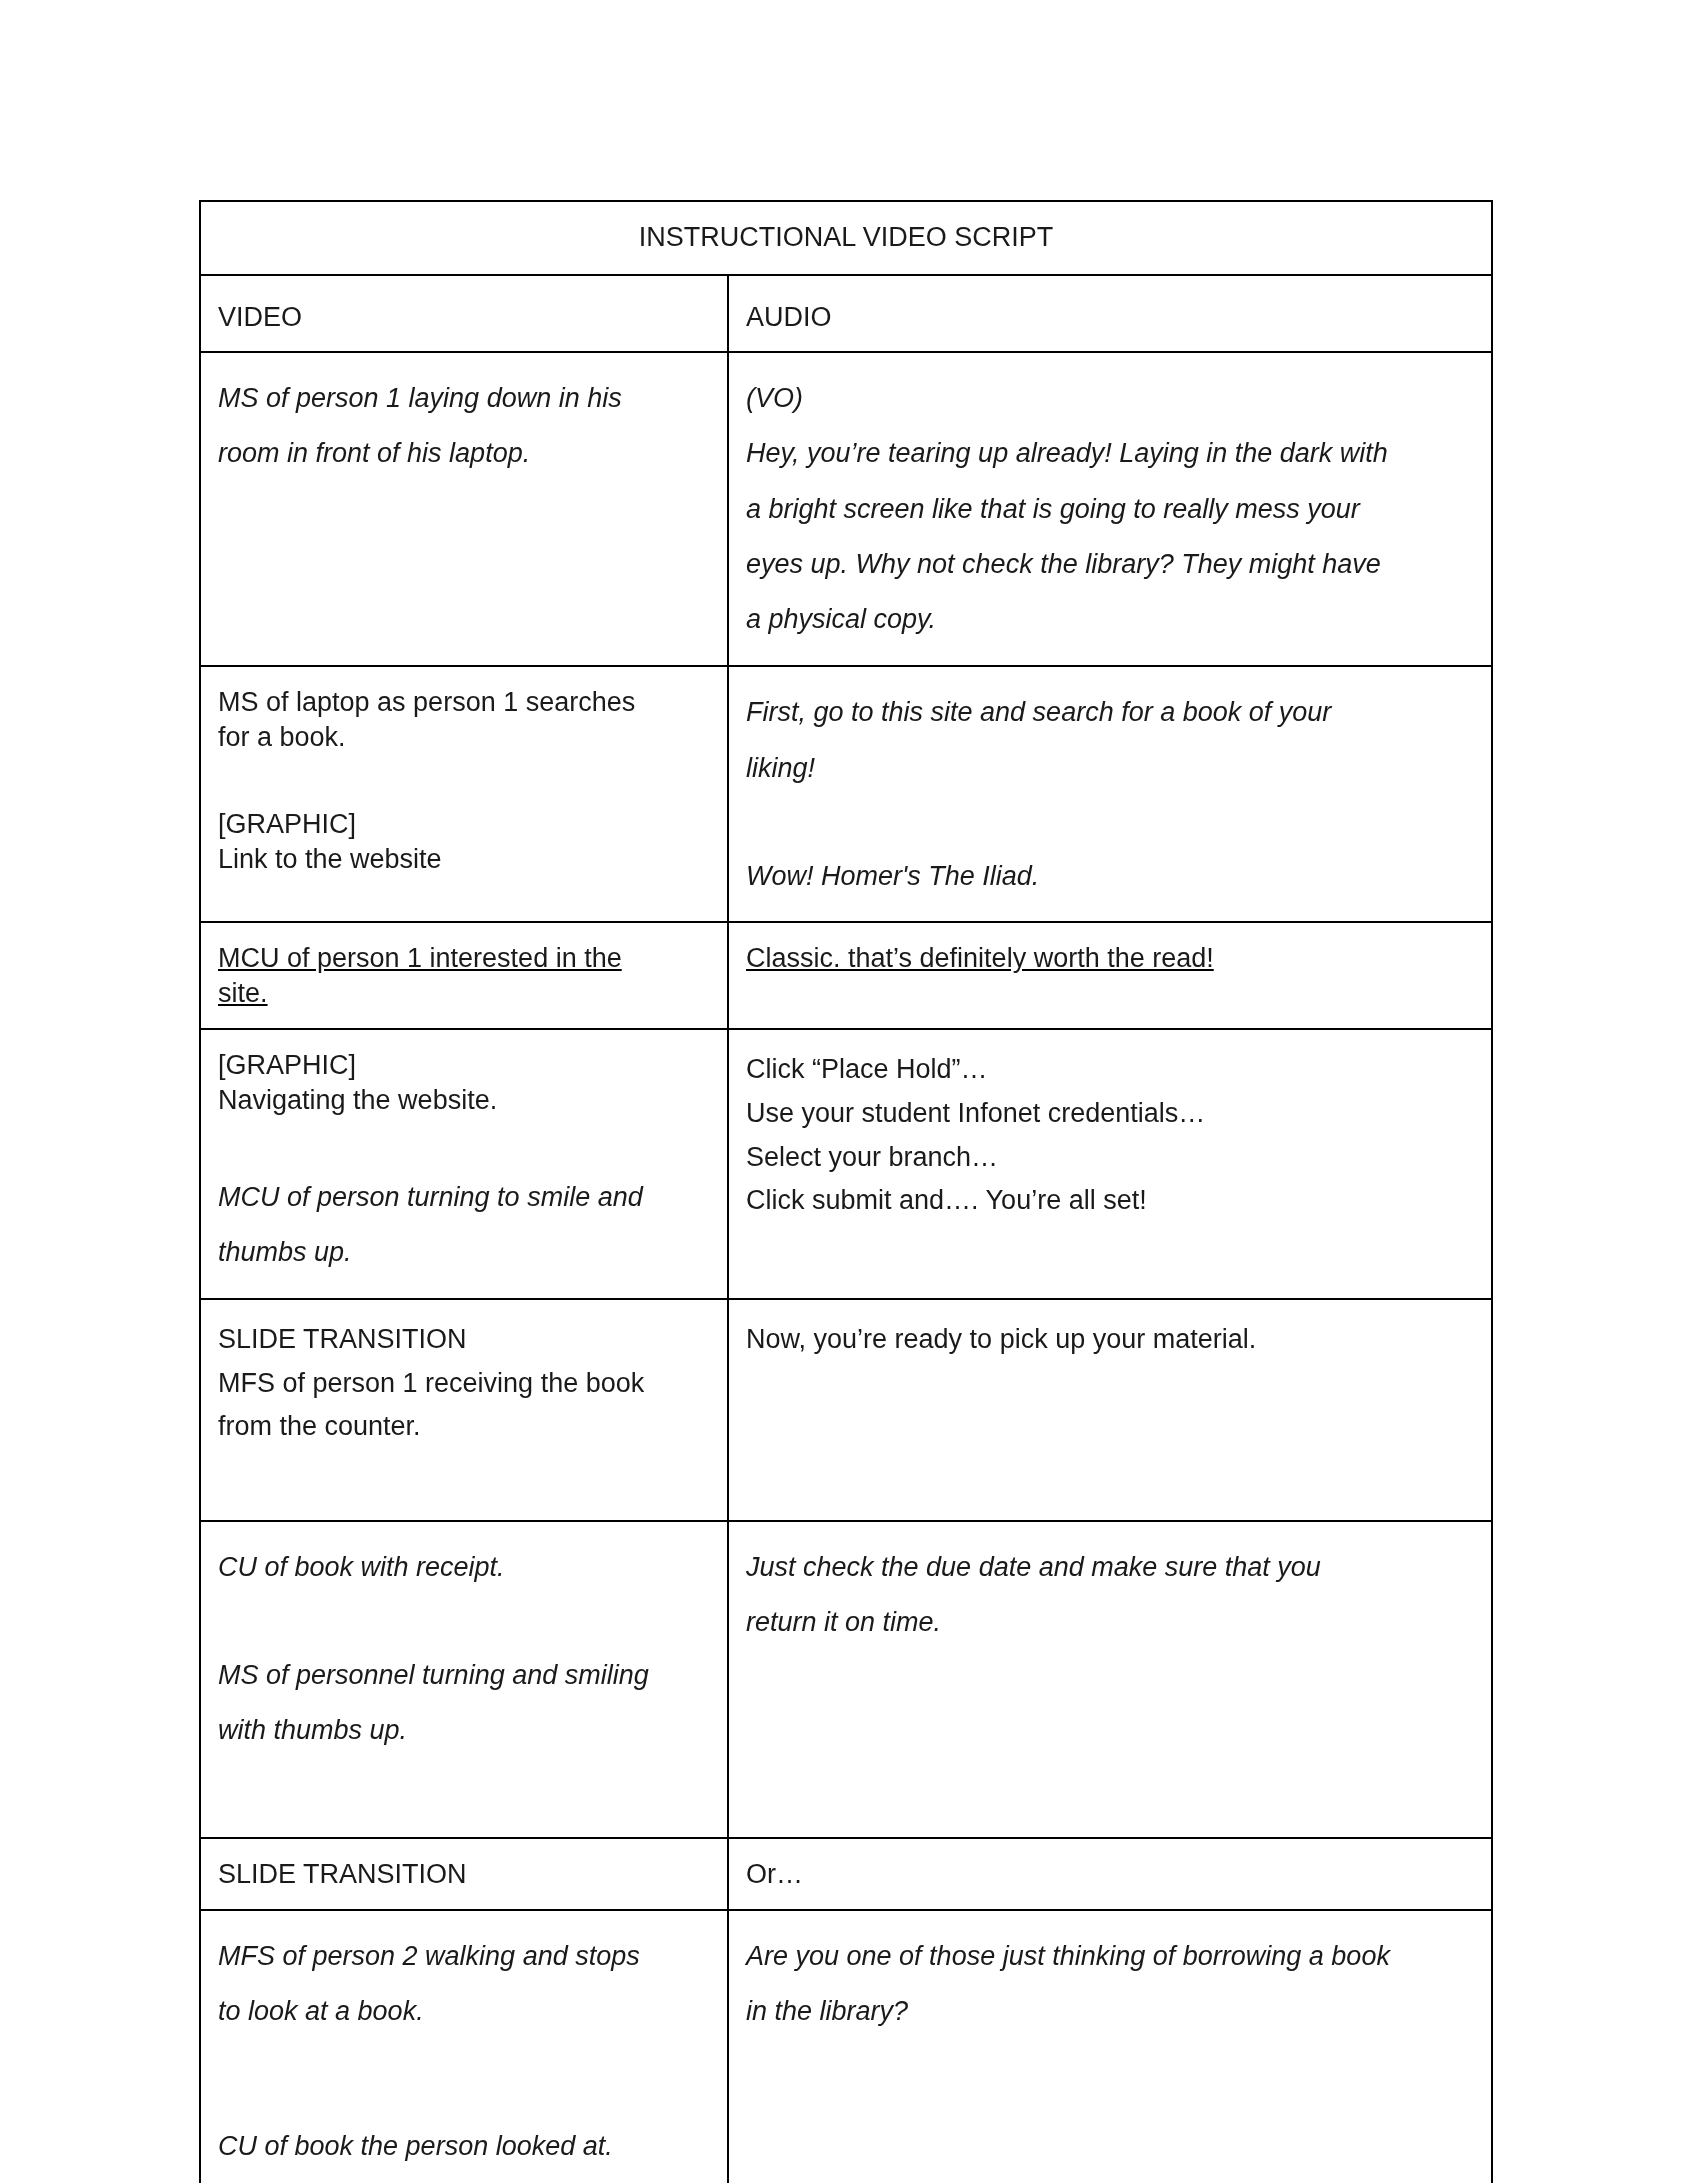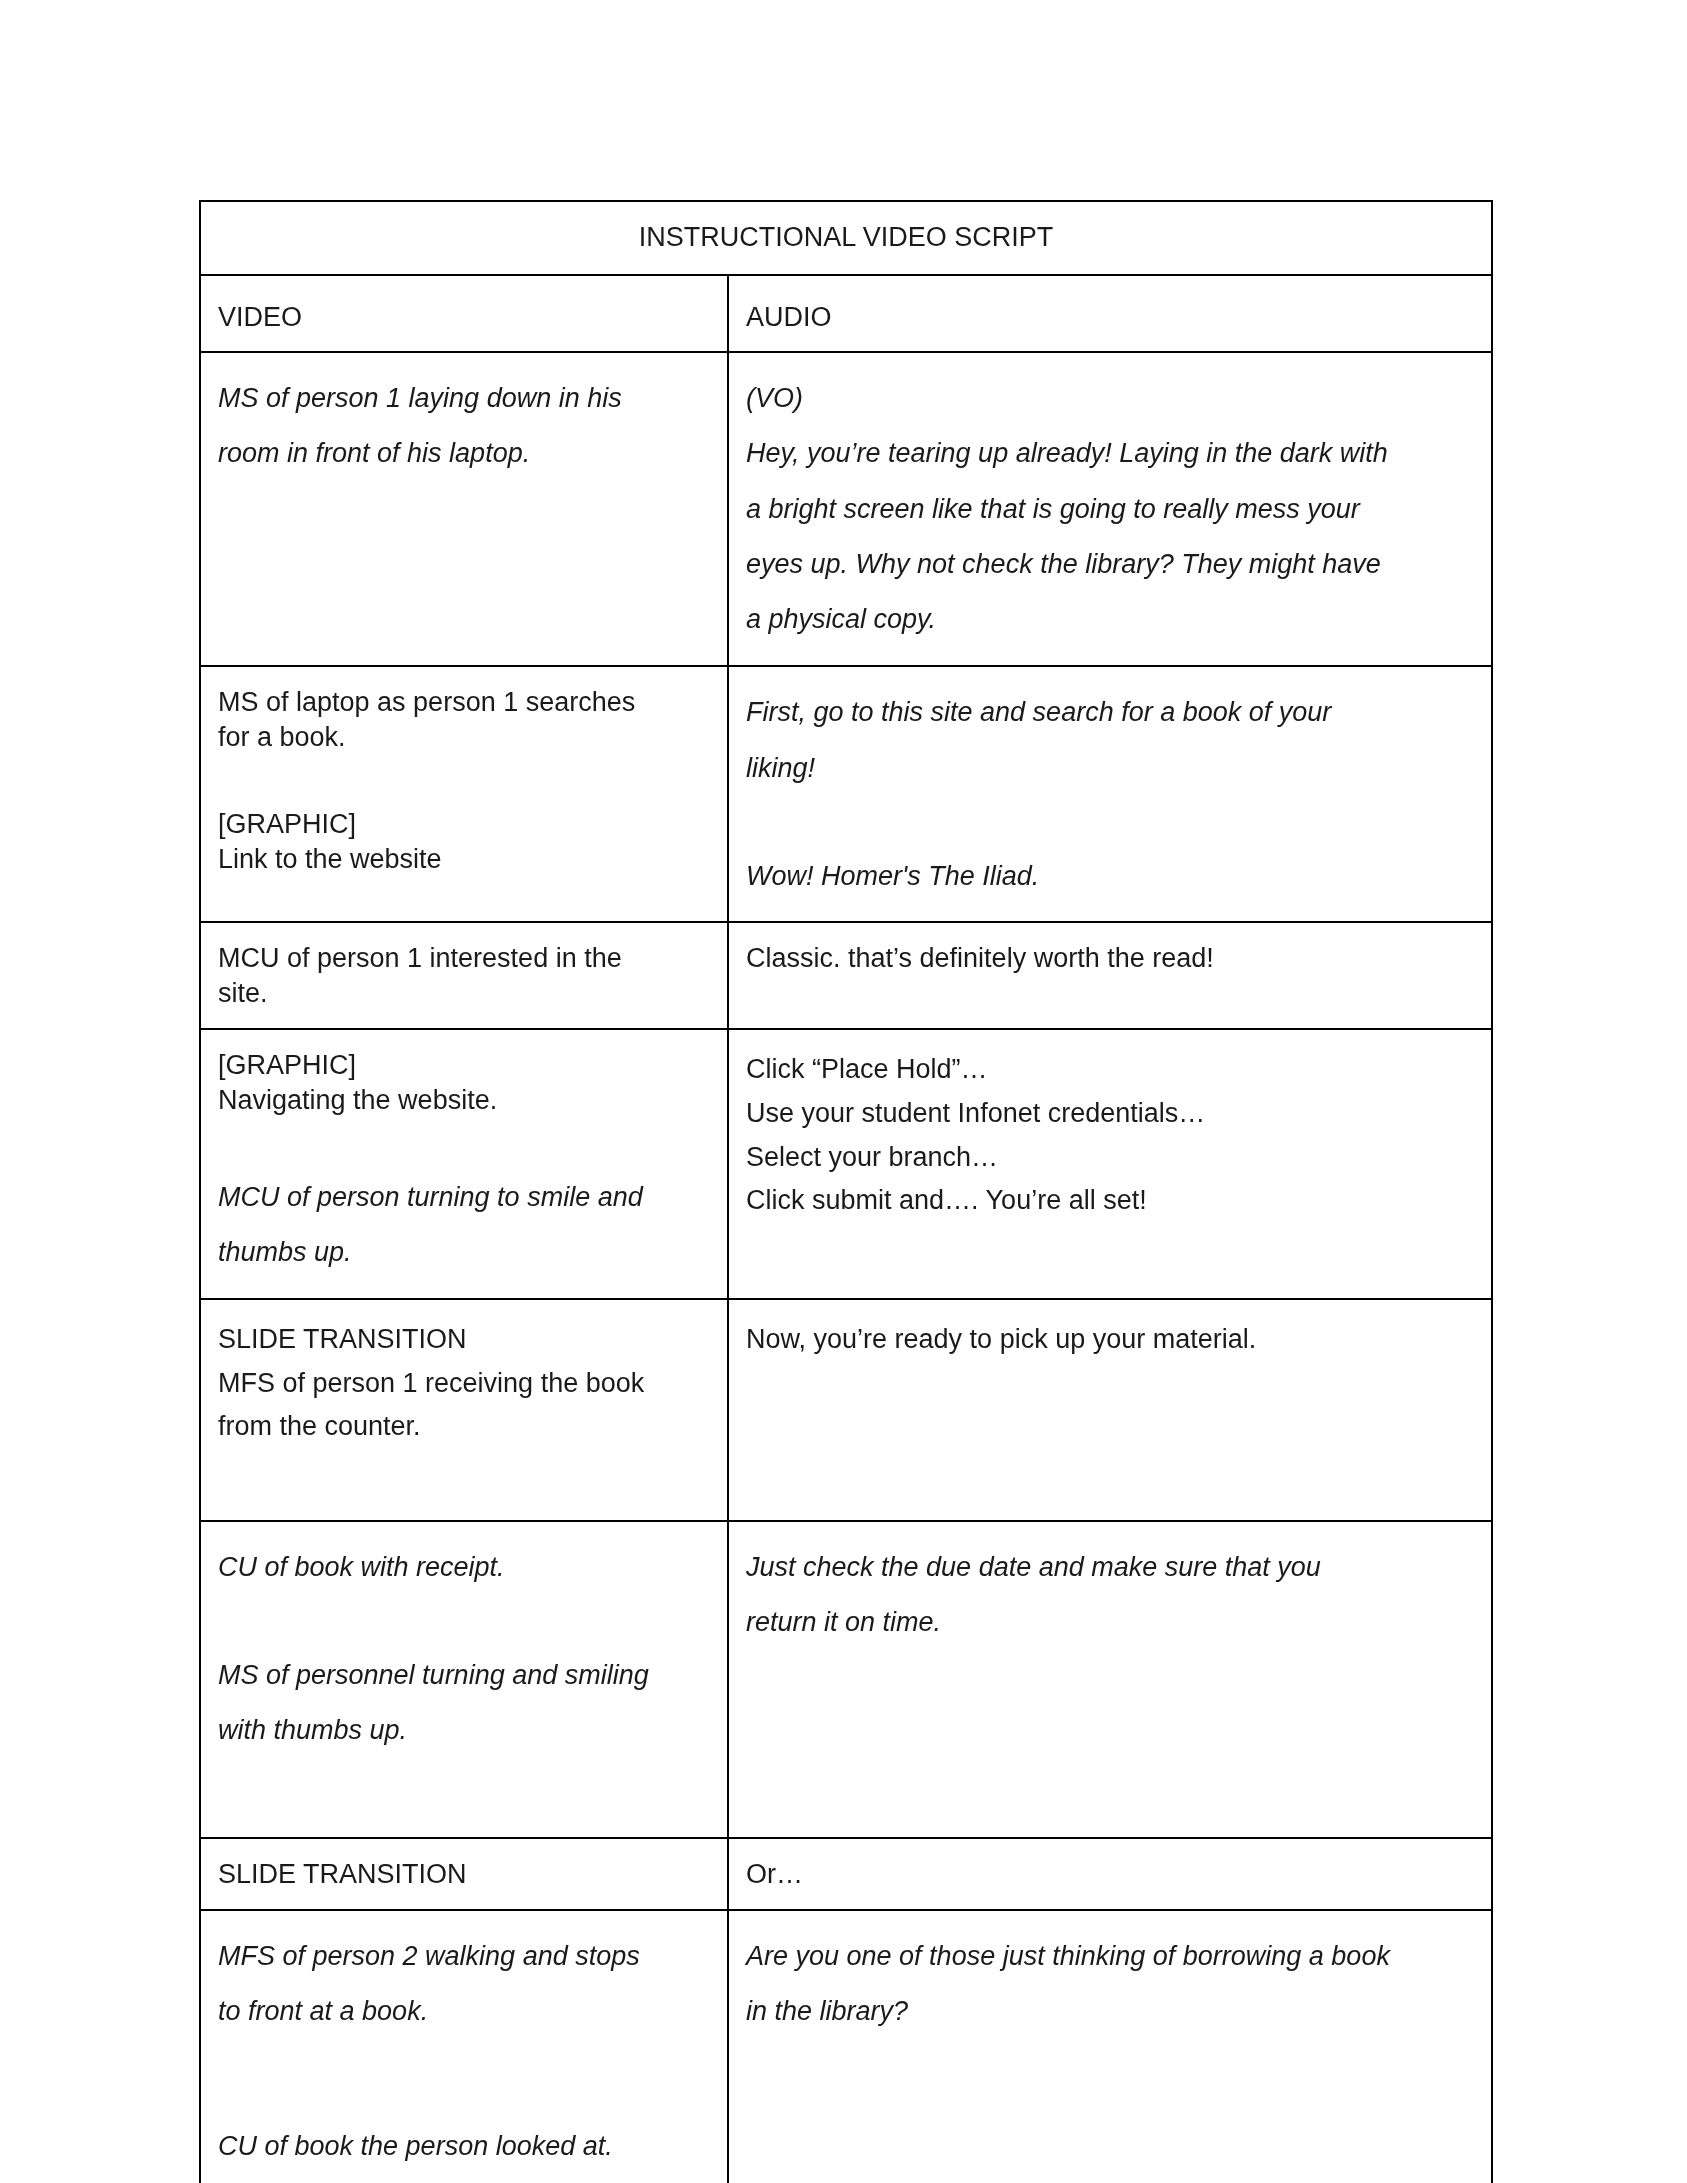--- a/index.html
+++ b/index.html
@@ -74,21 +74,21 @@
   
   .ls-double { line-height: 2.05; font-style: italic; }
   .ls-single { line-height: 1.28; }
   .ls-mid    { line-height: 1.62; }
 
   .spacer-line { display: block; height: 1.95em; }
   .spacer-half { display: block; height: 1.0em; }
 
   .row-min-1 { height: 280px; }
   .row-min-2 { height: 239px; }
-  .row-min-3 { height: 106px; }
+  .row-min-3 { height: 106px; text-decoration: underline; }
   .row-min-4 { height: 228px; }
   .row-min-5 { height: 222px; }
   .row-min-6 { height: 317px; margin-top: 24px; }
   .row-min-7 { height: 56px; }
   .row-min-8 { height: 228px; margin-left: 10px; }
 </style>
 </head>
 <body>
 
 <div class="page">
@@ -229,21 +229,21 @@
           <div class="cell-inner">
             <p class="para ls-single">Or…</p>
           </div>
         </td>
       </tr>
 
       <tr class="row-min-8">
         <td>
           <div class="cell-inner">
             <p class="para ls-double">MFS of person 2 walking and stops</p>
-            <p class="para ls-double">to front at a book.</p>
+            <p class="para ls-double">to look at a book.</p>
             <span class="spacer-line"></span>
             <span class="spacer-half"></span>
             <p class="para ls-double">CU of book the person looked at.</p>
           </div>
         </td>
         <td>
           <div class="cell-inner">
             <p class="para ls-double">Are you one of those just thinking of borrowing a book</p>
             <p class="para ls-double">in the library?</p>
           </div>

